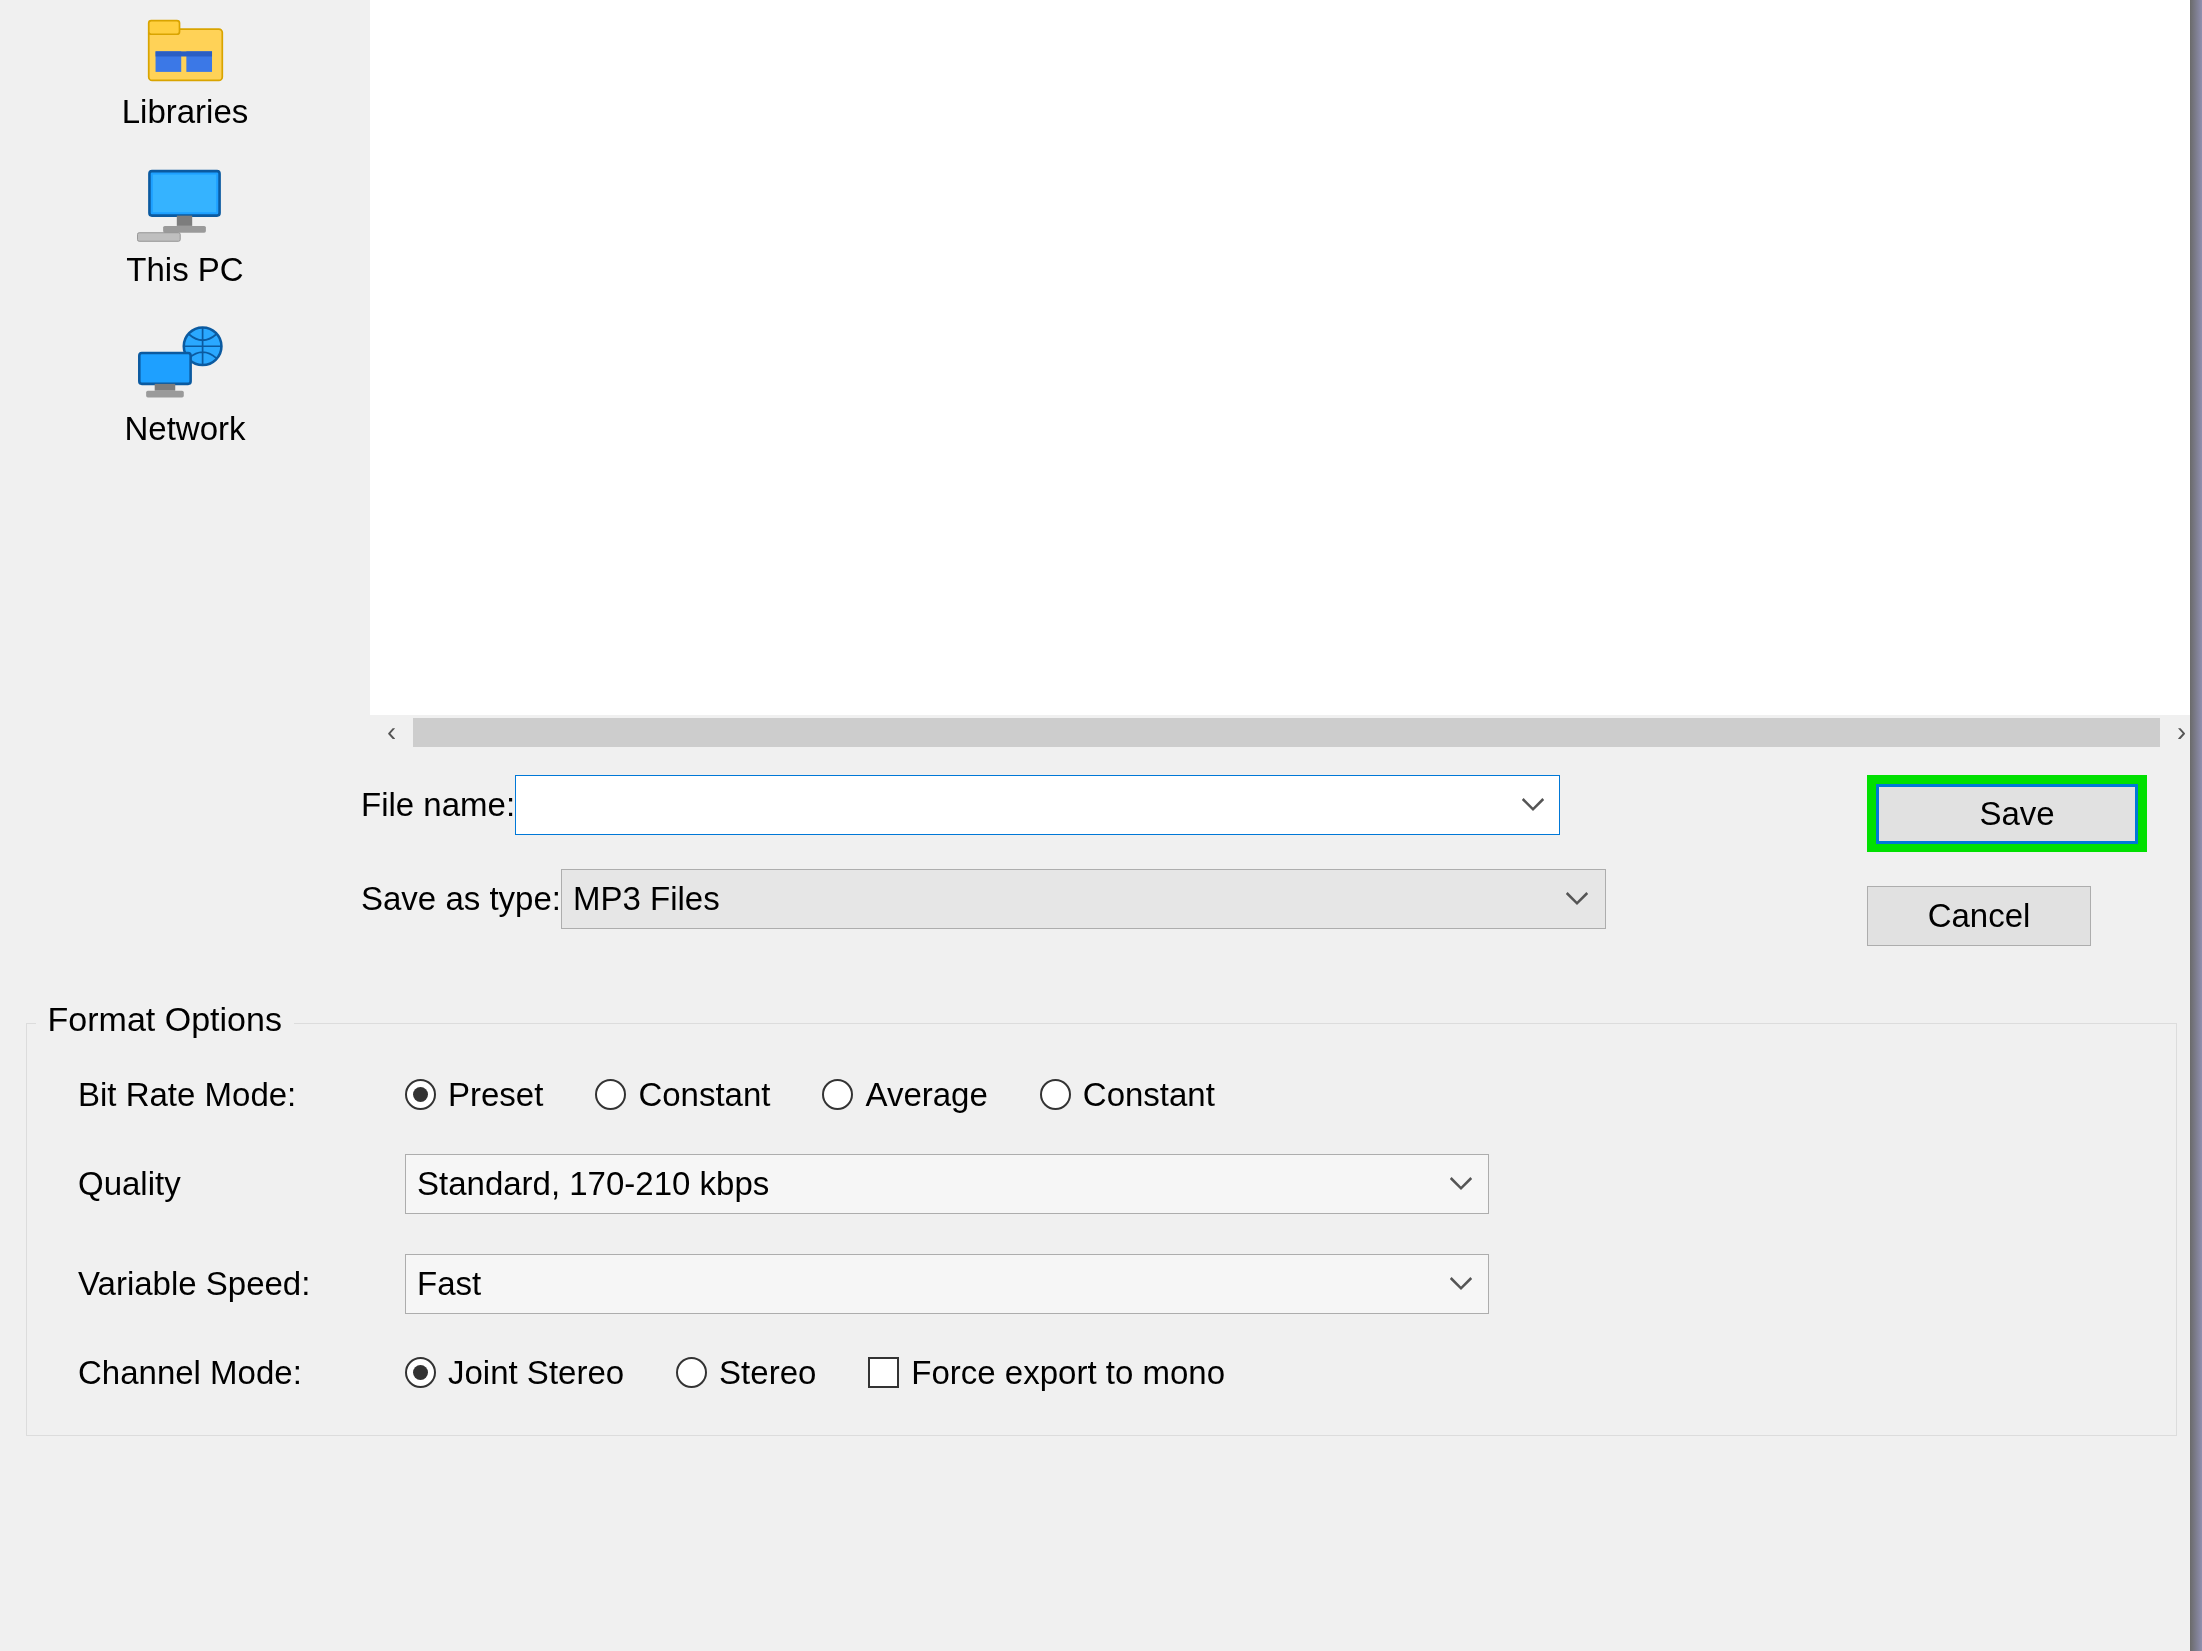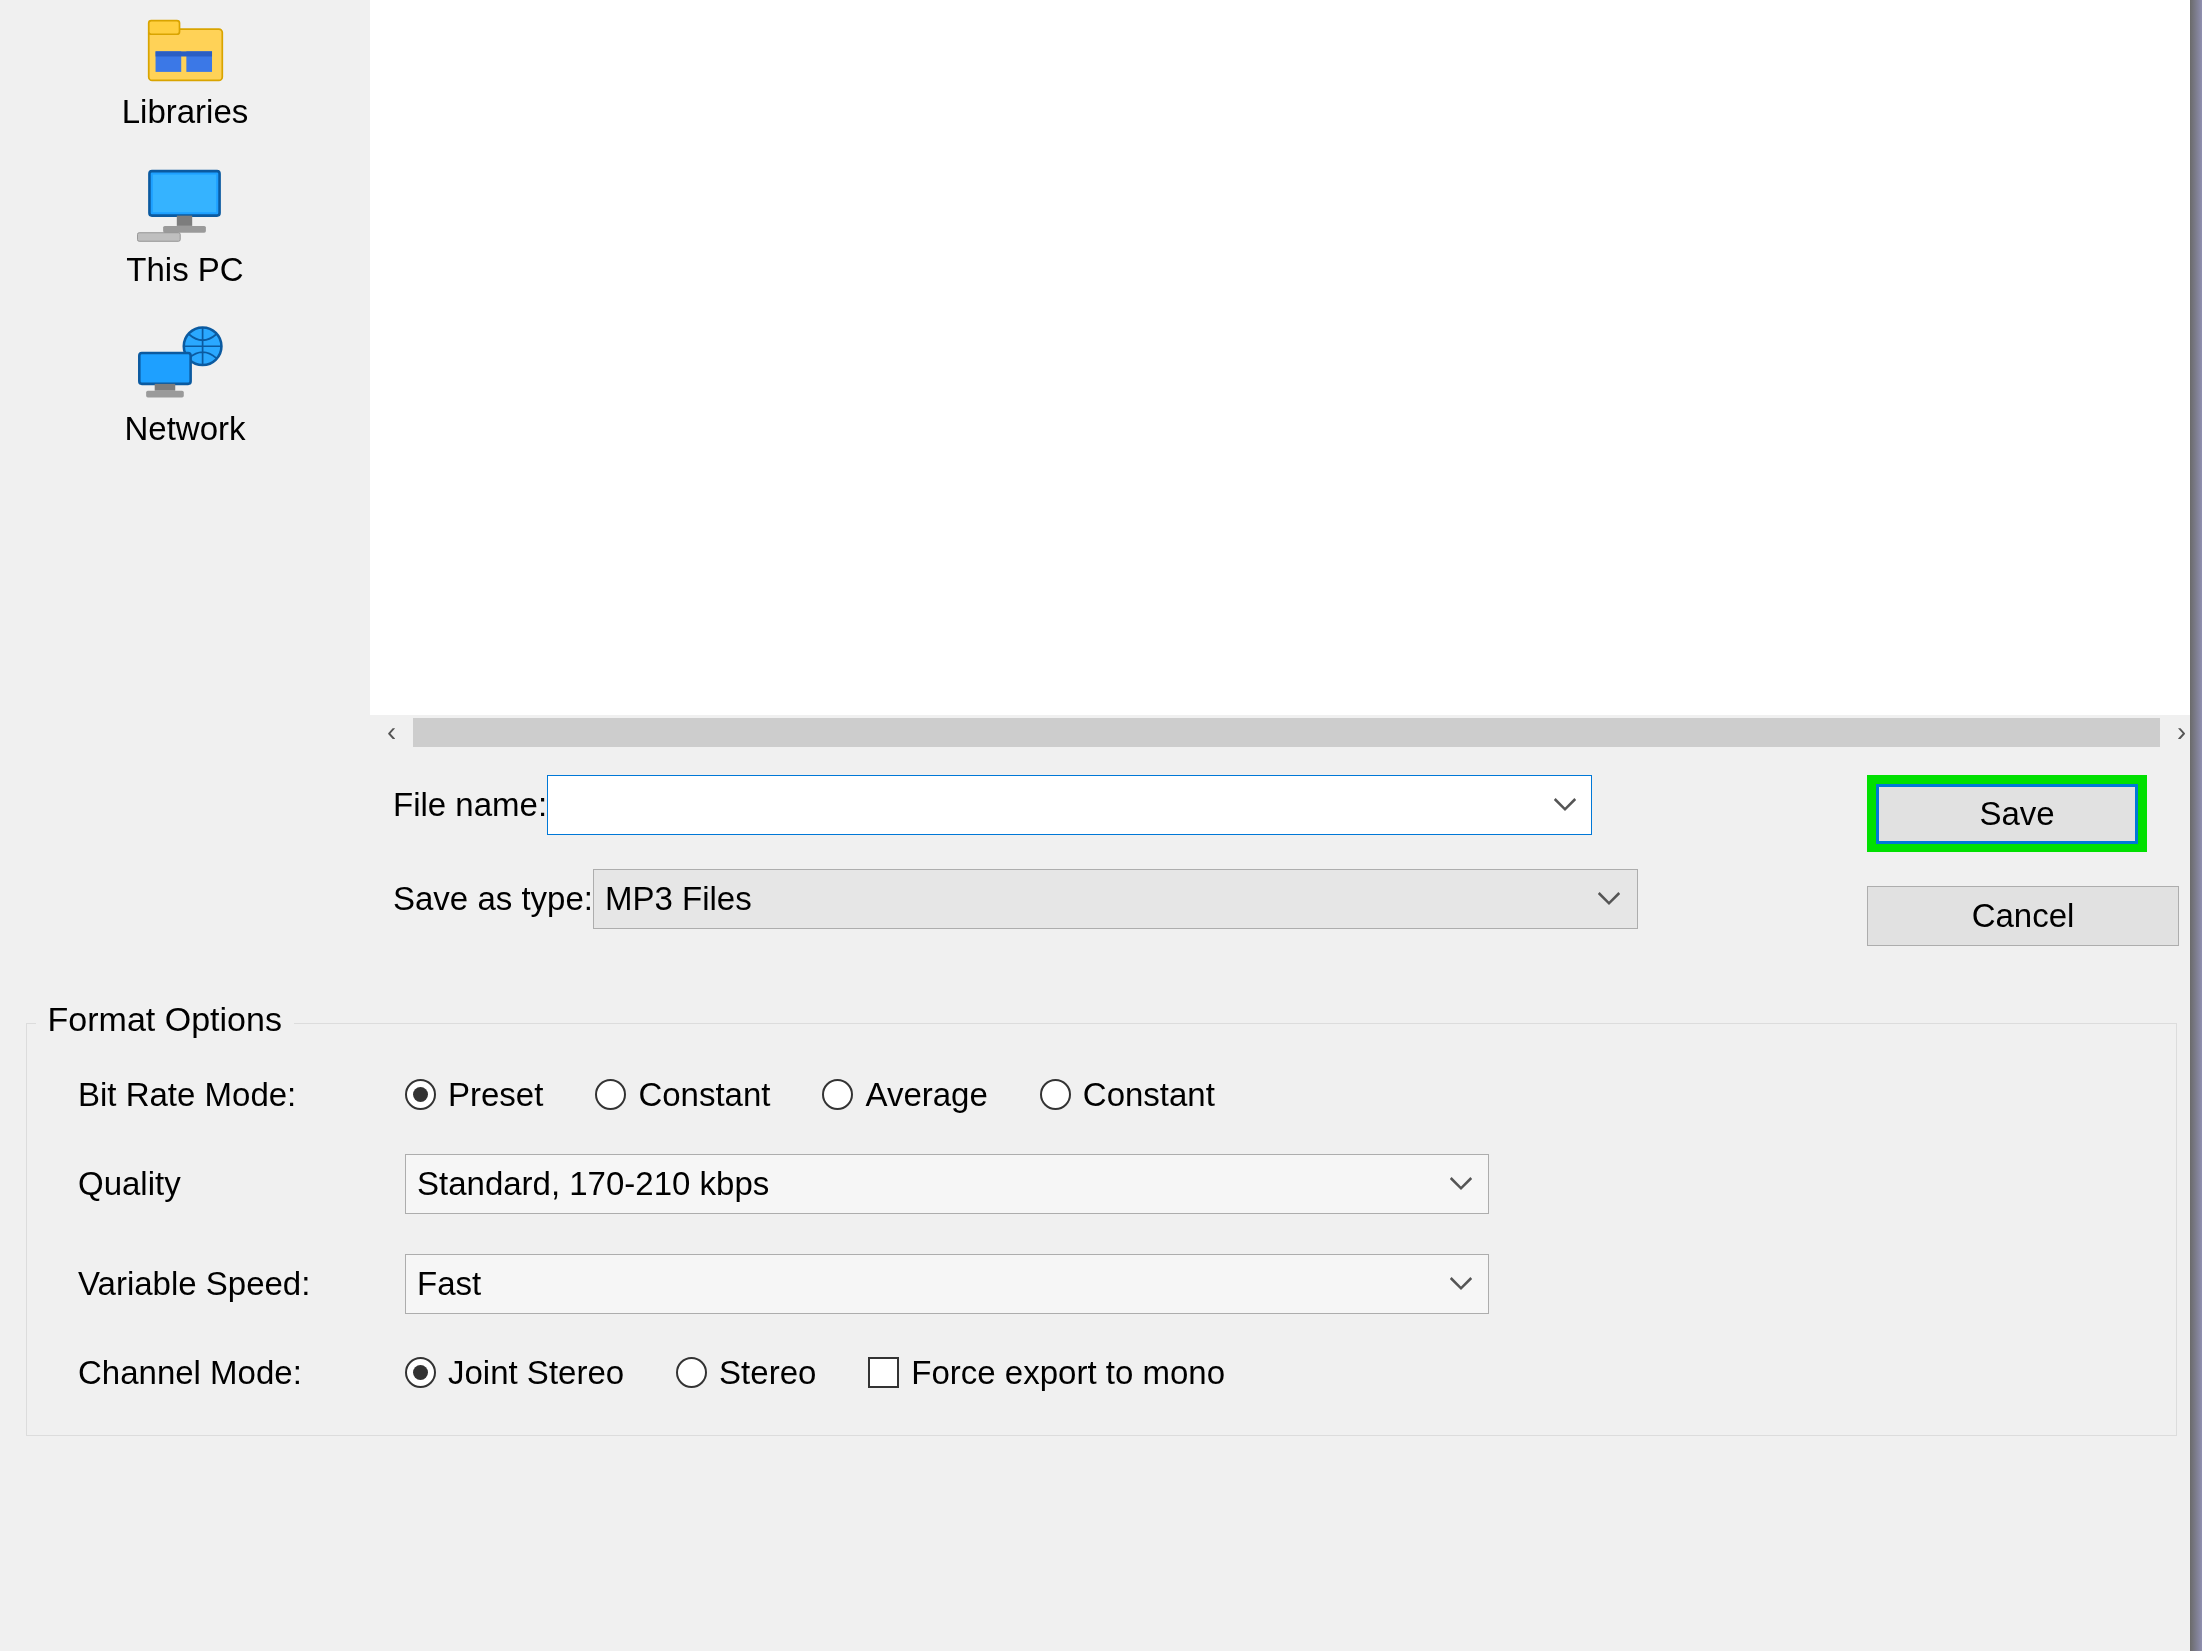--- a/index.html
+++ b/index.html
@@ -67,21 +67,20 @@
   .hscroll .track {
     flex: 1;
     height: 29px;
     background: #cdcdcd;
   }
   .mid {
     flex: 0 0 258px;
     padding: 26px 34px 8.6px 34px;
     background: #f0f0f0;
     position: relative;
-    margin-left: 32px;
   }
   .form-row {
     display: flex;
     align-items: center;
     margin-bottom: 34px;
   }
   .form-label {
     flex: 0 0 357px;
     padding-left: 327px;
     font-size: 33px;
@@ -299,21 +298,21 @@
               </svg>
           </span>
         </div>
       </div>
     </div>
 
     <div class="buttons-col">
       <span class="save-highlight">
         <button class="winbtn">Save</button>
       </span>
-      <button class="winbtn" style="width:312px">Cancel</button>
+      <button class="winbtn" style="width:224px">Cancel</button>
     </div>
   </div>
 
   <div class="fieldset">
     <div class="fieldset-legend">Format Options</div>
 
     <div class="opt-row">
       <div class="opt-label">Bit Rate Mode:</div>
       <div class="opt-control radios">
         <label class="radio">

